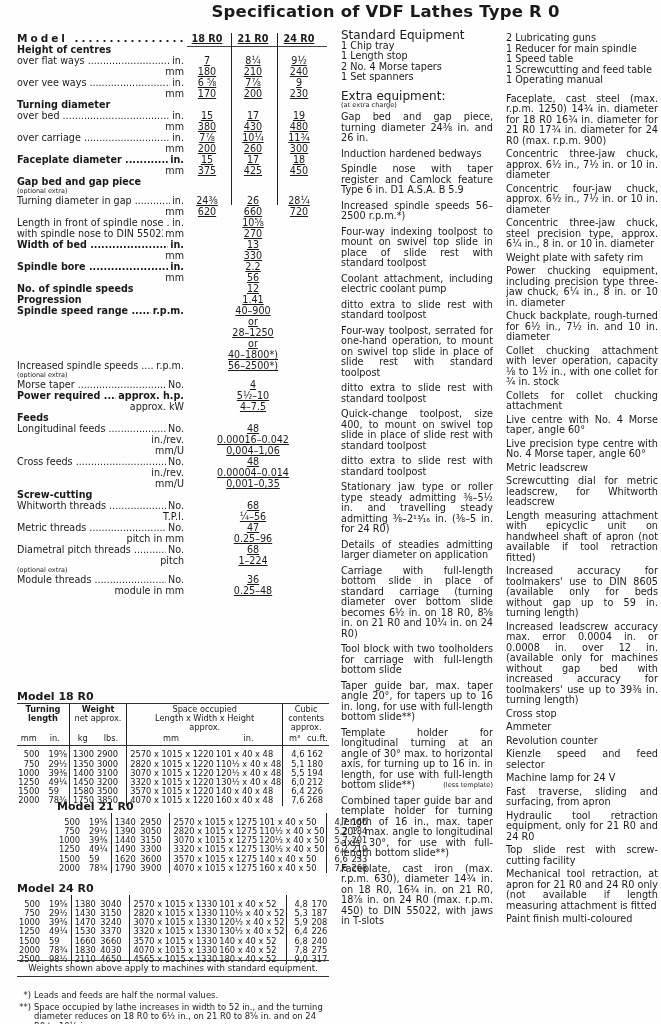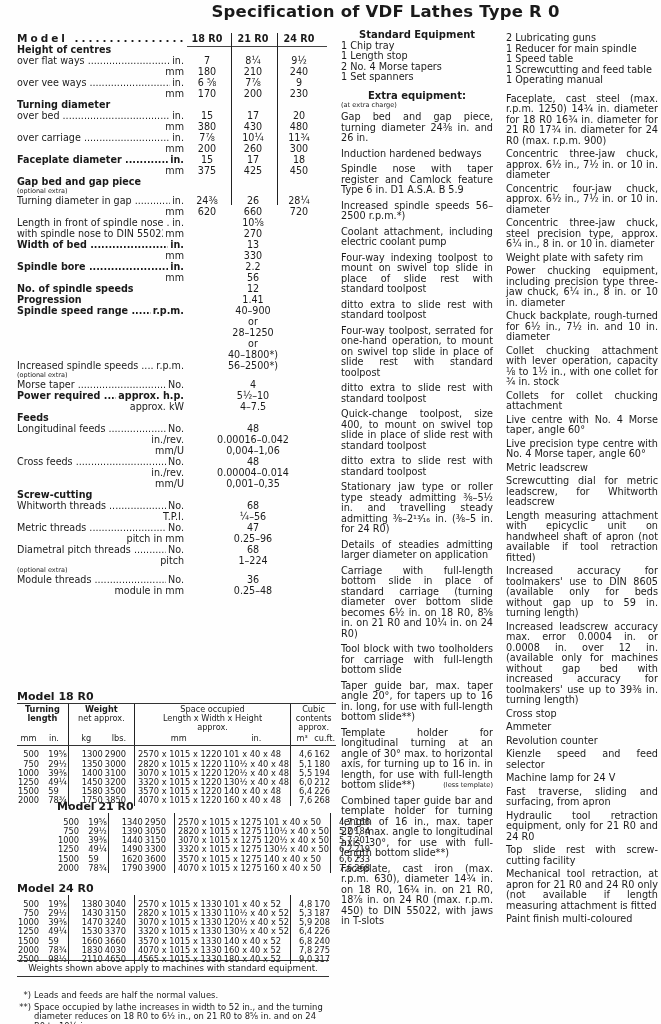--- a/index.html
+++ b/index.html
@@ -10,57 +10,57 @@
   .title {
     position: absolute; left: 0; right: 0; top: 2px; text-align: center;
     font-family: "DejaVu Sans", sans-serif; font-weight: bold; font-size: 16.5px;
     letter-spacing: 0.2px; padding-left: 110px;
   }
   
   .spec { position: absolute; left: 17px; top: 33px; width: 310px; font-size: 9.6px; line-height: 11px; }
   .spec .row { display: flex; position: relative; }
   .spec .lbl { width: 167px; flex: none; white-space: nowrap; overflow: hidden; position: relative; }
   .spec .unit { position: absolute; right: 0; top: 0; background: #fefefe; padding-left: 2px; }
-  .spec .vals { display: flex; width: 138px; }
+  .spec .vals { display: flex; width: 138px; text-decoration: underline; }
   .spec .v { width: 46px; text-align: center; }
   .spec .v.span3 { width: 138px; }
   .spec b, .spec .bold { font-weight: bold; }
   .spec .sub { font-size: 6.5px; line-height: 8px; }
   .hdr .lbl { font-weight: bold; font-size: 10.5px; letter-spacing: 3px; }
   .hdr .v { font-weight: bold; font-size: 9.6px; }
   .colsep { position: absolute; width: 1px; background: #222; }
   .hline { position: absolute; height: 1px; background: #444; }
 
   
   .mt { position: absolute; left: 17px; width: 312px; font-size: 8.3px; }
   .mt-title { font-weight: bold; font-size: 11px; }
   .mt table { border-collapse: collapse; width: 100%; }
   .mt td { padding: 0 1px; line-height: 9.2px; white-space: nowrap; }
   .mt .c1 { width: 26px; text-align: right; }
   .mt .c2 { width: 30px; padding-left: 8px; }
-  .mt .c3 { width: 30px; border-left: 1px solid #222; padding-left: 13px; }
+  .mt .c3 { width: 30px; border-left: 1px solid #222; padding-left: 3px; }
   .mt .c4 { width: 26px; text-align: right; padding-right: 8px; }
   .mt .c5 { width: 72px; border-left: 1px solid #222; padding-left: 3px; }
   .mt .c6 { width: 64px; }
   .mt .c7 { width: 22px; border-left: 1px solid #222; padding-left: 8px; }
   .mt .c8 { width: 20px; }
   .thead th { font-weight: normal; font-size: 8.2px; line-height: 9px; padding: 1px; vertical-align: top; }
   .thead .b { font-weight: bold; }
   .thead tr:first-child th { border-top: 1.5px solid #333; }
   .thead .bl { border-left: 1px solid #222; }
   .thead .units th { border-bottom: 1px solid #333; padding-bottom: 2px; }
   .note { position: absolute; left: 17px; width: 310px; font-size: 8.4px; line-height: 9.5px; }
   .weights { position: absolute; left: 17px; width: 312px; top: 960px; font-size: 8.6px; text-align: center;
              border-top: 1.5px solid #333; border-bottom: 1.5px solid #333; padding: 2px 0 3px; }
 
   
   .col { position: absolute; top: 30px; font-size: 9.7px; line-height: 10.5px; }
   .col.mid { left: 341px; width: 152px; }
   .col.right { left: 506px; width: 152px; }
-  .col .heading { font-weight: bold; font-size: 10px; text-align: center; }
+  .col .heading { font-weight: normal; font-size: 12px; }
   .col .small { font-size: 6.6px; line-height: 8px; }
   .col .item { margin-top: 5px; text-align: justify; }
   .col .item.tight { margin-top: 3px; }
   .col .line { display: block; }
   .col .right-note { font-size: 6.6px; float: right; }
 </style>
 </head>
 <body>
 
 <div class="title">Specification of VDF Lathes Type R 0</div>
@@ -114,21 +114,21 @@
       </div>
     </div>
     <div class="row">
       <div class="lbl bold">Turning diameter</div>
     </div>
     <div class="row">
       <div class="lbl"><span>over bed ........................................</span><span class="unit">in.</span></div>
       <div class="vals">
         <div class="v">15</div>
         <div class="v">17</div>
-        <div class="v">20</div>
+        <div class="v">19</div>
       </div>
     </div>
     <div class="row">
       <div class="lbl">
         <span class="unit">mm</span>
       </div>
       <div class="vals">
         <div class="v">380</div>
         <div class="v">430</div>
         <div class="v">480</div>
@@ -676,22 +676,22 @@
       <div class="line">2 No. 4 Morse tapers</div>
       <div class="line">1 Set spanners</div>
     </div>
   <div class="heading" style="margin-top:8px">Extra equipment:</div>
   <div class="small">(at extra charge)</div>
   <div id="mid-items">
       <div class="item tight">Gap bed and gap piece, turning diameter 24⅜ in. and 26 in.</div>
       <div class="item">Induction hardened bedways</div>
       <div class="item">Spindle nose with taper register and Camlock feature Type 6 in. D1 A.S.A. B 5.9</div>
       <div class="item">Increased spindle speeds 56–2500 r.p.m.*)</div>
+      <div class="item">Four-way indexing toolpost to mount on swivel top slide in place of slide rest with standard toolpost</div>
       <div class="item">Coolant attachment, including electric coolant pump</div>
-      <div class="item">Four-way indexing toolpost to mount on swivel top slide in place of slide rest with standard toolpost</div>
       <div class="item">ditto extra to slide rest with standard toolpost</div>
       <div class="item">Four-way toolpost, serrated for one-hand operation, to mount on swivel top slide in place of slide rest with standard toolpost</div>
       <div class="item">ditto extra to slide rest with standard toolpost</div>
       <div class="item">Quick-change toolpost, size 400, to mount on swivel top slide in place of slide rest with standard toolpost</div>
       <div class="item">ditto extra to slide rest with standard toolpost</div>
       <div class="item">Stationary jaw type or roller type steady admitting ⅜–5½ in. and travelling steady admitting ⅜–2¹³⁄₁₆ in. (⅜–5 in. for 24 R0)</div>
       <div class="item">Details of steadies admitting larger diameter on application</div>
       <div class="item">Carriage with full-length bottom slide in place of standard carriage (turning diameter over bottom slide becomes 6½ in. on 18 R0, 8⅝ in. on 21 R0 and 10¼ in. on 24 R0)</div>
       <div class="item">Tool block with two toolholders for carriage with full-length bottom slide</div>
       <div class="item">Taper guide bar, max. taper angle 20°, for tapers up to 16 in. long, for use with full-length bottom slide**)</div>

